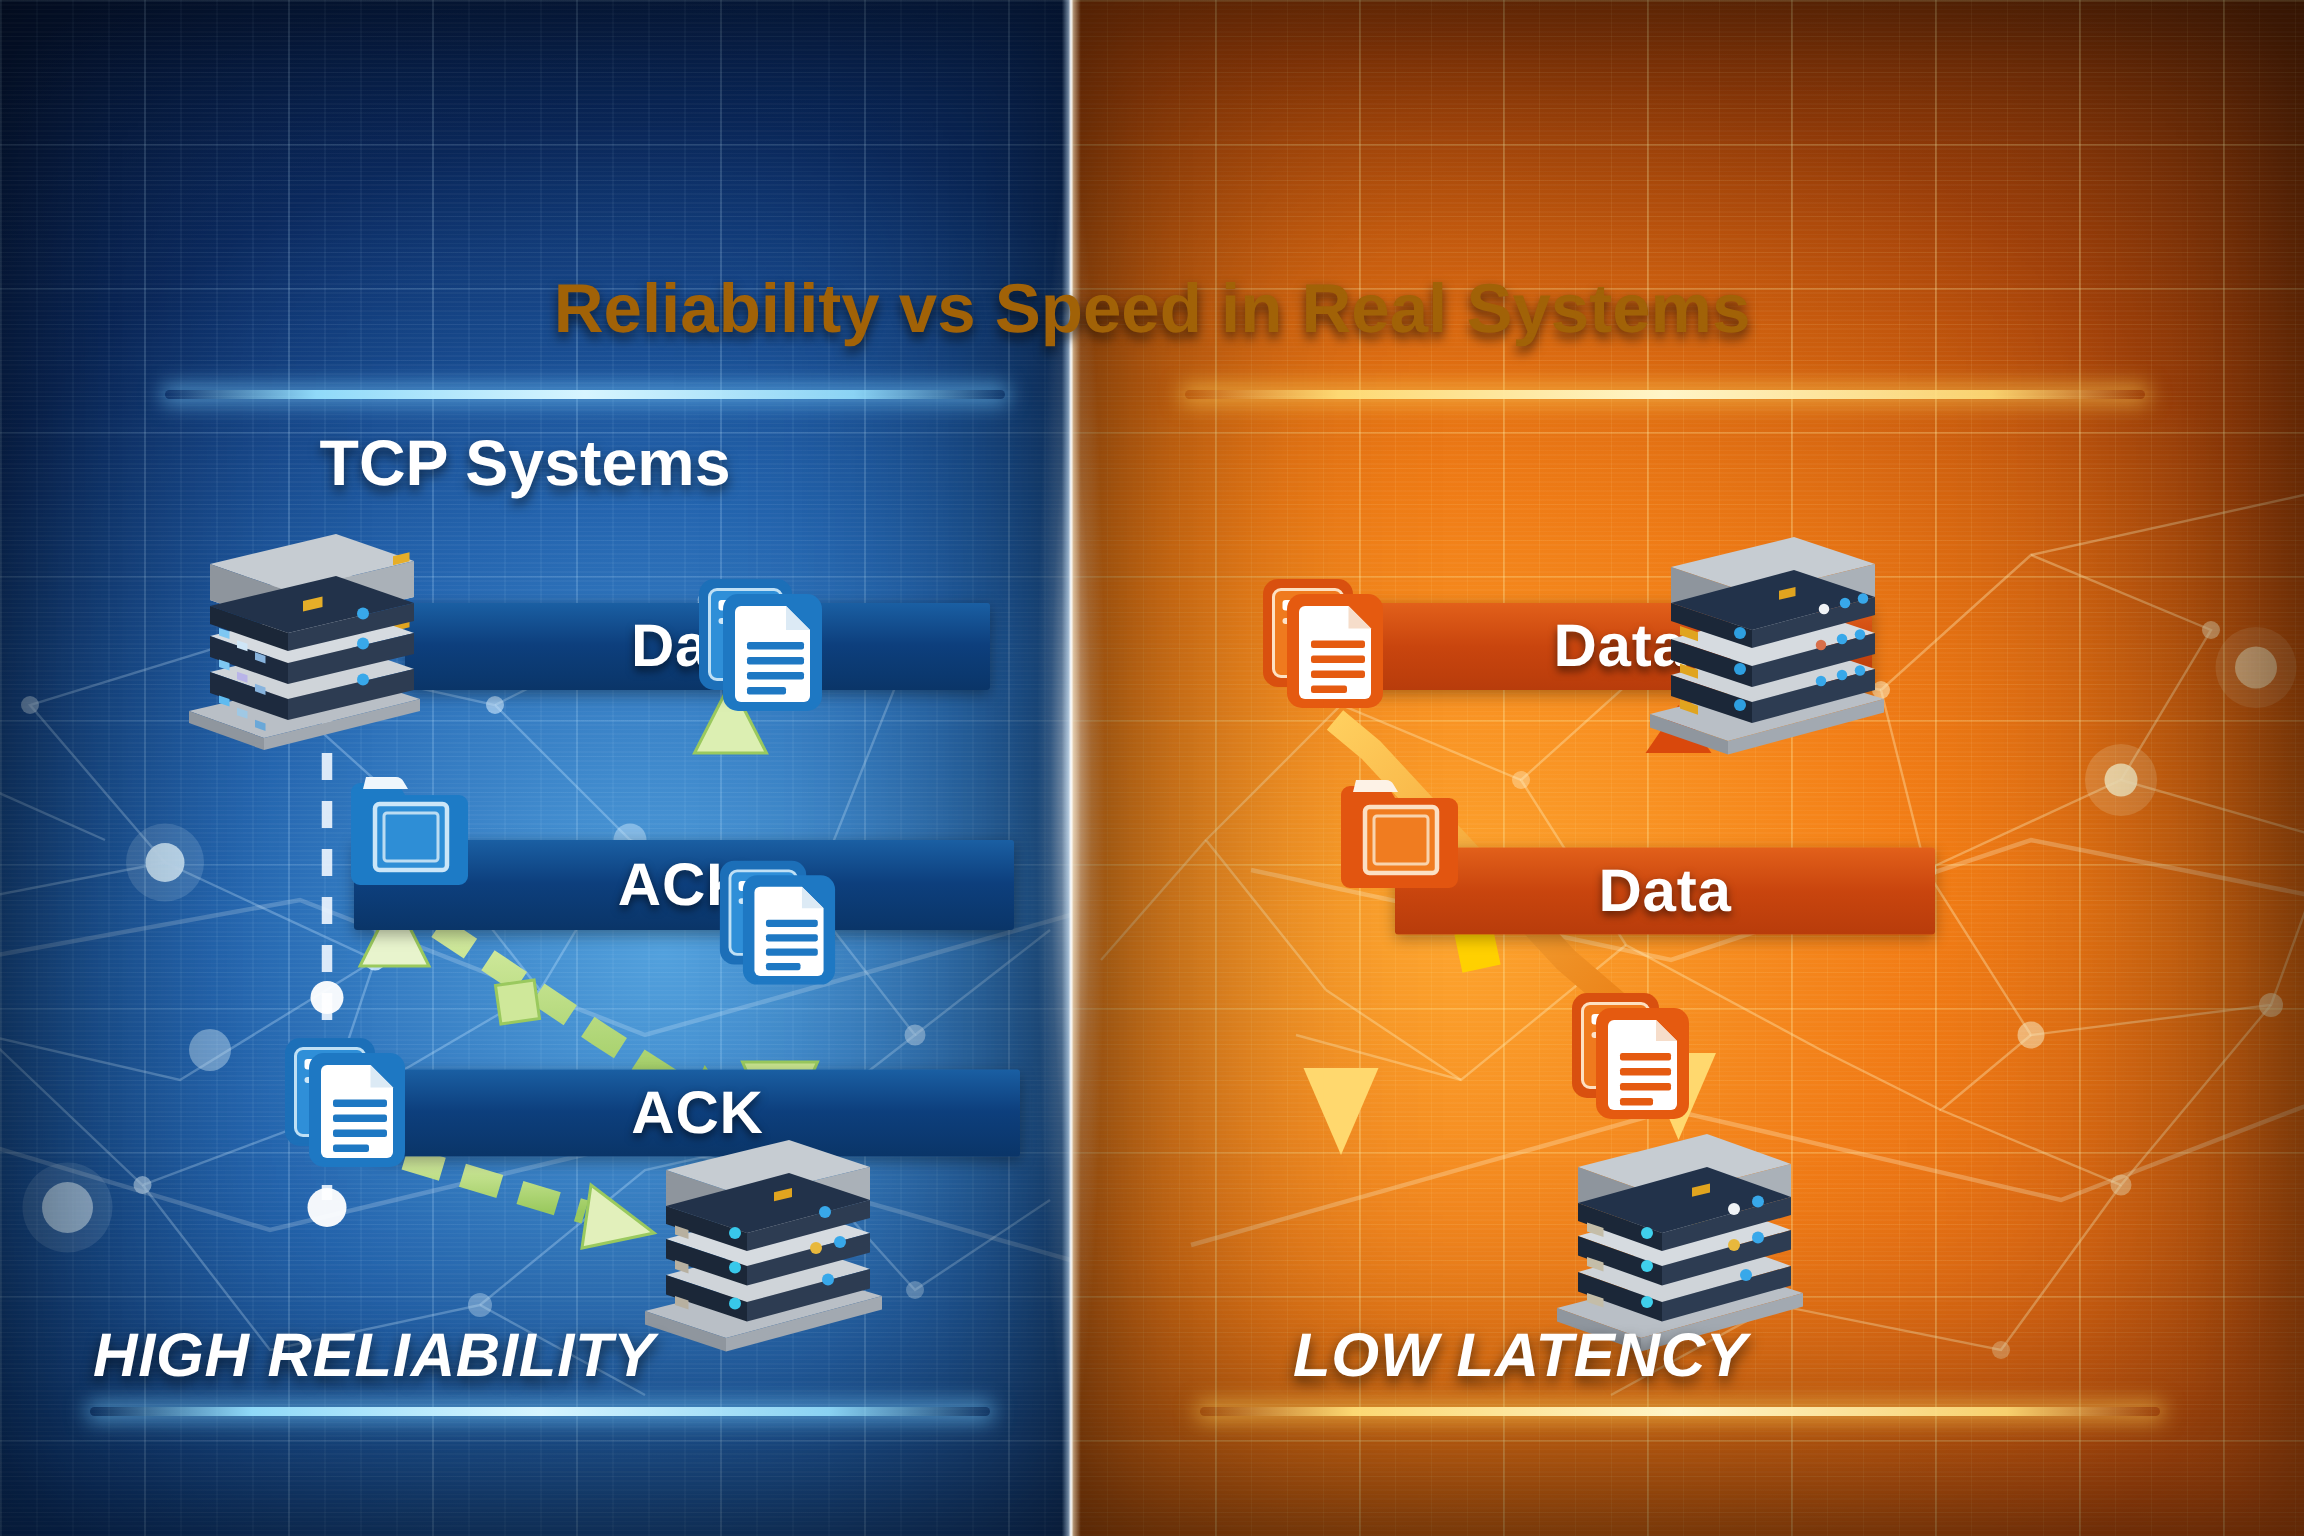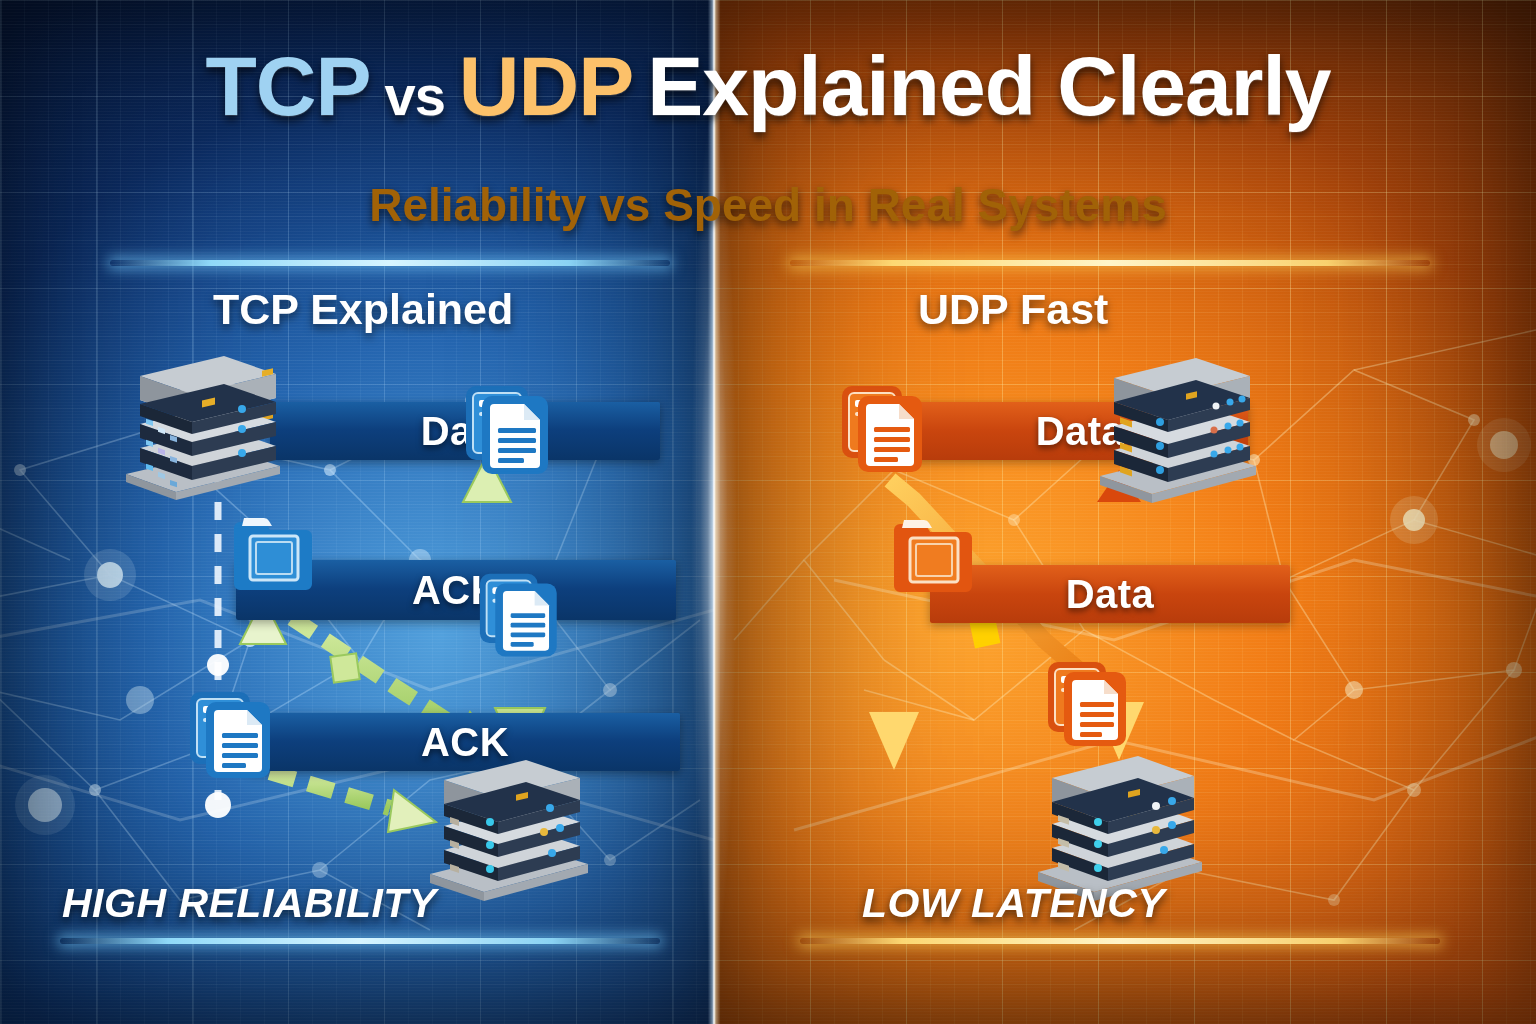--- a/index.html
+++ b/index.html
@@ -287,27 +287,23 @@
   </div>
 
   <div id="divider-glow"></div>
   <div id="divider"></div>
 
   <div class="sep blue" id="sep-tl"></div>
   <div class="sep gold" id="sep-tr"></div>
   <div class="sep blue" id="sep-bl"></div>
   <div class="sep gold" id="sep-br"></div>
 
-  <div id="title-wrap">
-    <div id="main-title"><span class="tcp" style="margin-right: 14px;">TCP</span><span class="vs" style="margin-right: 14px;">vs</span><span class="udp" style="margin-right: 14px;">UDP</span><span class="rest">Explained Clearly</span></div>
-  </div>
   <div id="subtitle">Reliability vs Speed in Real Systems</div>
 
-  <div class="panel-head" id="tcp-head">TCP Explained</div>
-  <div class="panel-head" id="udp-head">UDP Fast</div>
+  <div class="panel-head" id="tcp-head">TCP Systems</div>
 
   <div class="label-bar blue" id="bar-data-1">
     <div class="bar-fill"></div>
     <div class="bar-text">Data</div>
   </div>
   <div class="label-bar blue" id="bar-ack-1">
     <div class="bar-fill"></div>
     <div class="bar-text">ACK</div>
   </div>
   <div class="label-bar blue" id="bar-ack-2">

